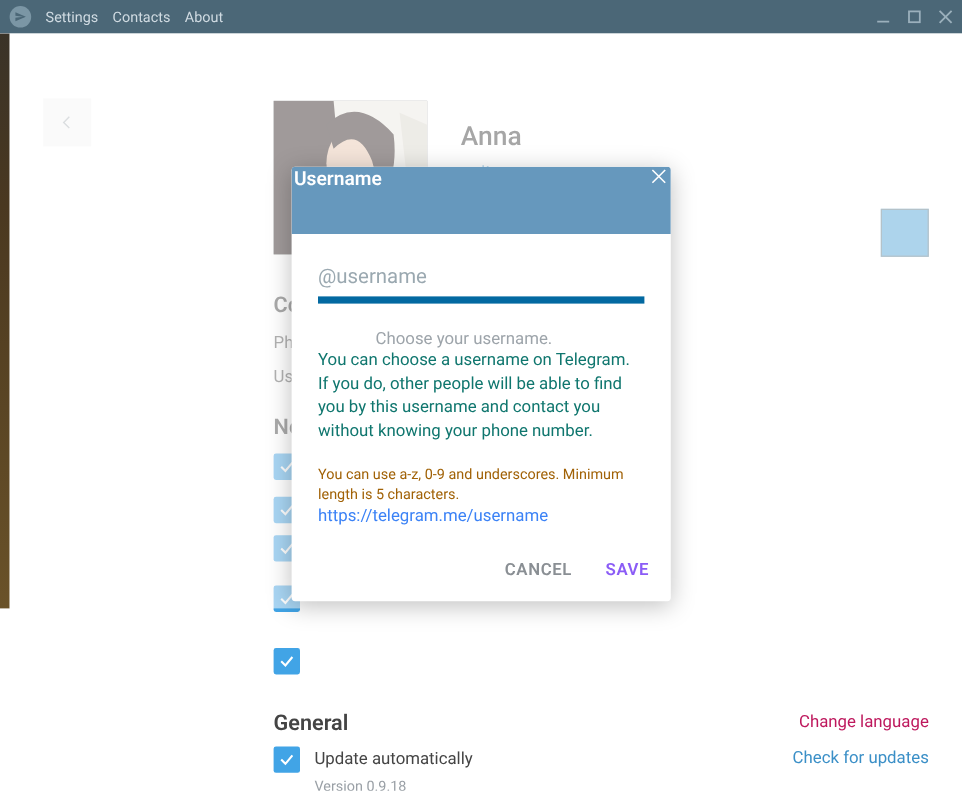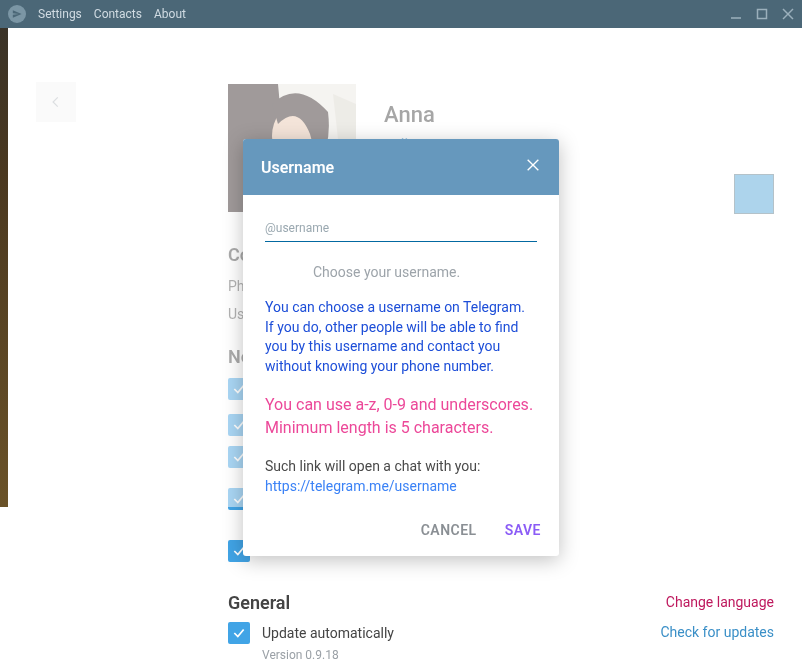--- a/index.html
+++ b/index.html
@@ -185,59 +185,58 @@
       box-shadow: 0 4px 20px rgba(0,0,0,0.25);
       border-radius: 3px;
       overflow: hidden;
       z-index: 10;
     }
     .modal-header {
       background: #6698bd;
       color: #fff;
       height: 56px;
       display: flex;
-      align-items: center;
-      padding: 0 18px;
+      align-items: flex-start;
+      padding: 0 2px;
       font-size: 16px;
       font-weight: 600;
       justify-content: space-between;
     }
     .modal-header .close { cursor: pointer; }
     .modal-header .close svg { width: 16px; height: 16px; stroke: #fff; fill: none; stroke-width: 2; }
     
     .modal-body {
       padding: 22px 22px 14px 22px;
     }
     .input-line {
       border: none;
-      border-bottom: 1px solid #0369a1;
+      border-bottom: 6px solid #0369a1;
       width: 100%;
-      font-size: 12px;
+      font-size: 17px;
       padding: 4px 0 6px 0;
       outline: none;
       color: #333;
     }
     .input-line::placeholder { color: #9aa8b0; }
     
     .hint {
       margin-top: 22px;
       font-size: 14px;
       color: #9da4aa;
       margin-left: 48px;
     }
     .para {
-      margin-top: 18px;
-      font-size: 14px;
-      color: #1d4ed8;
+      font-size: 14px;
+      color: #0f766e;
       line-height: 1.4;
     }
     .para2 {
       margin-top: 18px;
-      font-size: 16px;
-      color: #ec4899;
+      font-size: 12px;
+      color: #a16207;
       line-height: 1.4;
     }
     .para3 {
       margin-top: 18px;
       font-size: 14px;
       color: #4a4a4a;
       line-height: 1.4;
     }
     .link-line {
       font-size: 14px;
@@ -391,21 +390,20 @@
             <line x1="4" y1="4" x2="20" y2="20"></line>
             <line x1="20" y1="4" x2="4" y2="20"></line>
           </svg>
       </span>
     </div>
     <div class="modal-body">
       <input class="input-line" placeholder="@username" style="">
       <div class="hint">Choose your username.</div>
       <div class="para">You can choose a username on Telegram. If you do, other people will be able to find you by this username and contact you without knowing your phone number.</div>
       <div class="para2">You can use a-z, 0-9 and underscores. Minimum length is 5 characters.</div>
-      <div class="para3">Such link will open a chat with you:</div>
       <div class="link-line">https://telegram.me/username</div>
     </div>
     <div class="modal-actions">
       <button class="btn btn-cancel">CANCEL</button>
       <button class="btn btn-save">SAVE</button>
     </div>
   </div>
 
 </div>
 

